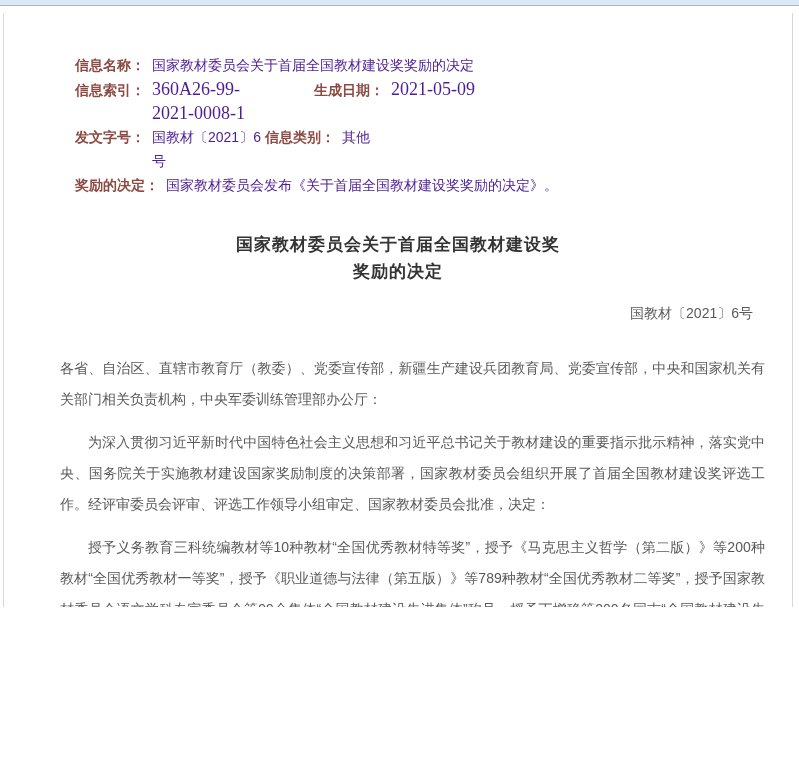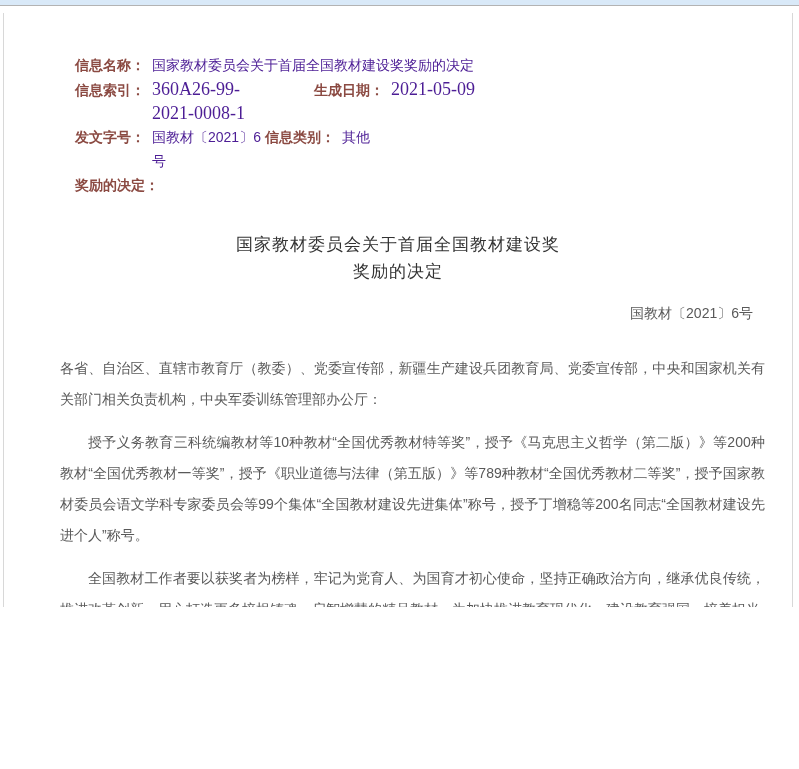--- a/index.html
+++ b/index.html
@@ -35,21 +35,21 @@
     margin-right: 7px;
     white-space: nowrap;
   }
   .m-value { color: #4c1d95; }
   .m-value.serif { font-family: "Liberation Serif", serif; font-size: 18px; }
   
   .doc-title {
     margin-top: 34px;
     text-align: center;
     font-size: 17px;
-    font-weight: normal;
+    font-weight: bold;
     color: #333333;
     line-height: 27px;
     letter-spacing: 1px;
   }
   .doc-no {
     margin-top: 18px;
     text-align: right;
     padding-right: 39px;
     font-size: 14px;
     color: #595959;
@@ -97,30 +97,32 @@
         <span class="m-value">国教材〔2021〕6号</span>
       </div>
       <div class="m-cell">
         <span class="m-label">信息类别：</span>
         <span class="m-value">其他</span>
       </div>
     </div>
     <div class="meta-row">
       <div class="m-cell">
         <span class="m-label">奖励的决定：</span>
+        <span class="m-value">国家教材委员会发布《关于首届全国教材建设奖奖励的决定》。</span>
       </div>
     </div>
   </div>
 
   <div class="doc-title">
     <div>国家教材委员会关于首届全国教材建设奖</div>
     <div>奖励的决定</div>
   </div>
 
   <div class="doc-no">国教材〔2021〕6号</div>
 
   <div class="doc-body">
     <p>各省、自治区、直辖市教育厅（教委）、党委宣传部，新疆生产建设兵团教育局、党委宣传部，中央和国家机关有关部门相关负责机构，中央军委训练管理部办公厅：</p>
+    <p class="indent">为深入贯彻习近平新时代中国特色社会主义思想和习近平总书记关于教材建设的重要指示批示精神，落实党中央、国务院关于实施教材建设国家奖励制度的决策部署，国家教材委员会组织开展了首届全国教材建设奖评选工作。经评审委员会评审、评选工作领导小组审定、国家教材委员会批准，决定：</p>
     <p class="indent">授予义务教育三科统编教材等10种教材“全国优秀教材特等奖”，授予《马克思主义哲学（第二版）》等200种教材“全国优秀教材一等奖”，授予《职业道德与法律（第五版）》等789种教材“全国优秀教材二等奖”，授予国家教材委员会语文学科专家委员会等99个集体“全国教材建设先进集体”称号，授予丁增稳等200名同志“全国教材建设先进个人”称号。</p>
     <p class="indent">全国教材工作者要以获奖者为榜样，牢记为党育人、为国育才初心使命，坚持正确政治方向，继承优良传统，推进改革创新，用心打造更多培根铸魂、启智增慧的精品教材，为加快推进教育现代化、建设教育强国、培养担当</p>
   </div>
 
 </div>
 
 </body></html>

